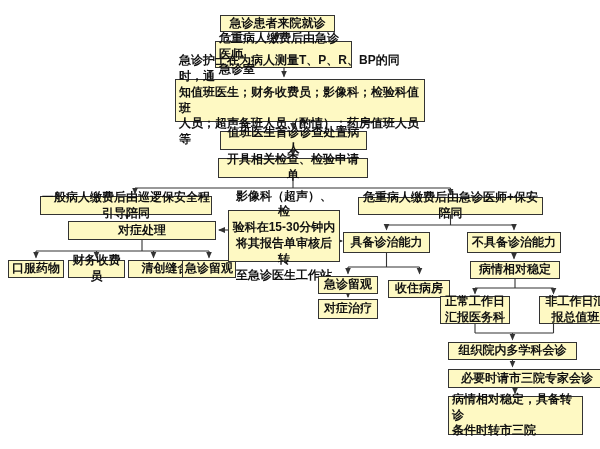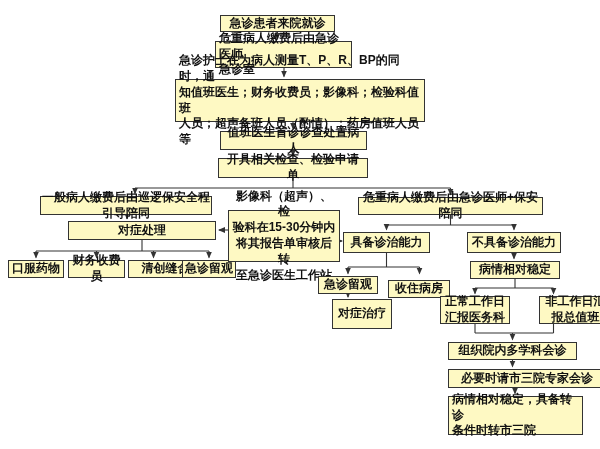--- a/index.html
+++ b/index.html
@@ -117,21 +117,21 @@
   <div class="node" style="left:343px;top:232px;width:87px;height:21px">具备诊治能力</div>
 
   <div class="node" style="left:467px;top:232px;width:94px;height:21px">不具备诊治能力</div>
 
   <div class="node" style="left:470px;top:261px;width:90px;height:18px">病情相对稳定</div>
 
   <div class="node" style="left:318px;top:276px;width:60px;height:18px">急诊留观</div>
 
   <div class="node" style="left:388px;top:280px;width:62px;height:18px">收住病房</div>
 
-  <div class="node" style="left:332px;top:299px;width:60px;height:30px">对症治疗</div>
+  <div class="node" style="left:318px;top:299px;width:60px;height:20px">对症治疗</div>
 
   <div class="node" style="left:440px;top:296px;width:70px;height:28px">正常工作日
 汇报医务科</div>
 
   <div class="node" style="left:539px;top:296px;width:73px;height:28px">非工作日汇
 报总值班</div>
 
   <div class="node" style="left:448px;top:342px;width:129px;height:18px">组织院内多学科会诊</div>
 
   <div class="node" style="left:448px;top:369px;width:158px;height:19px">必要时请市三院专家会诊</div>

